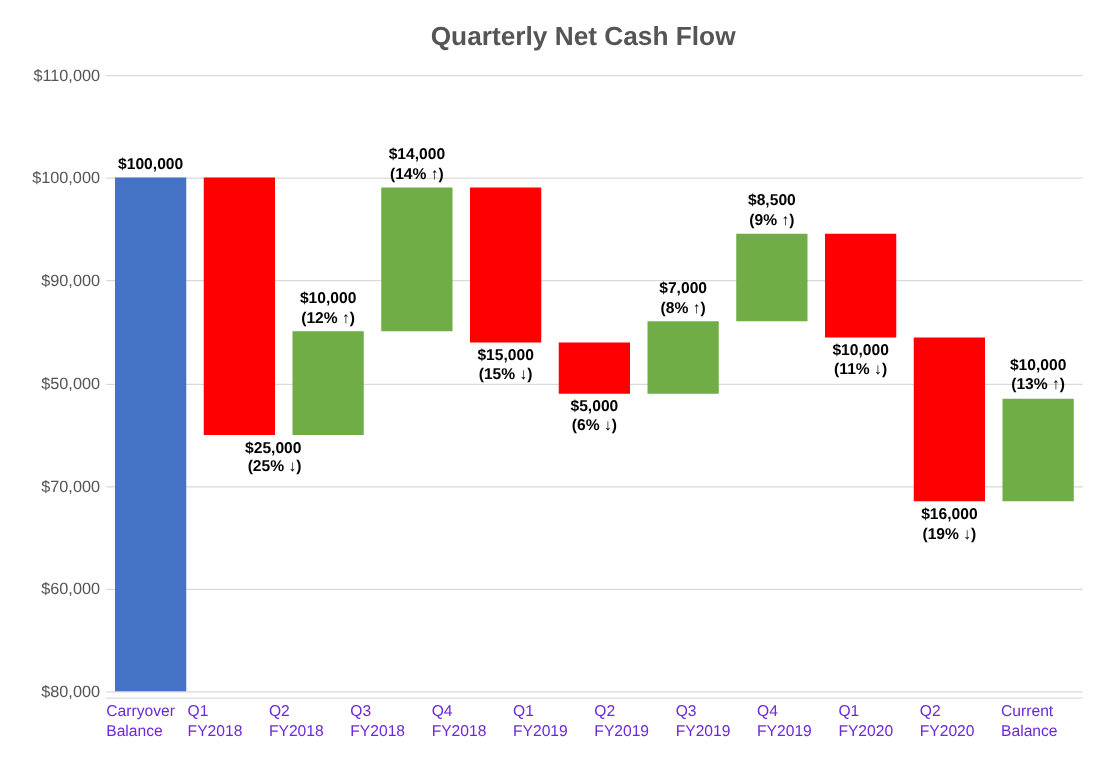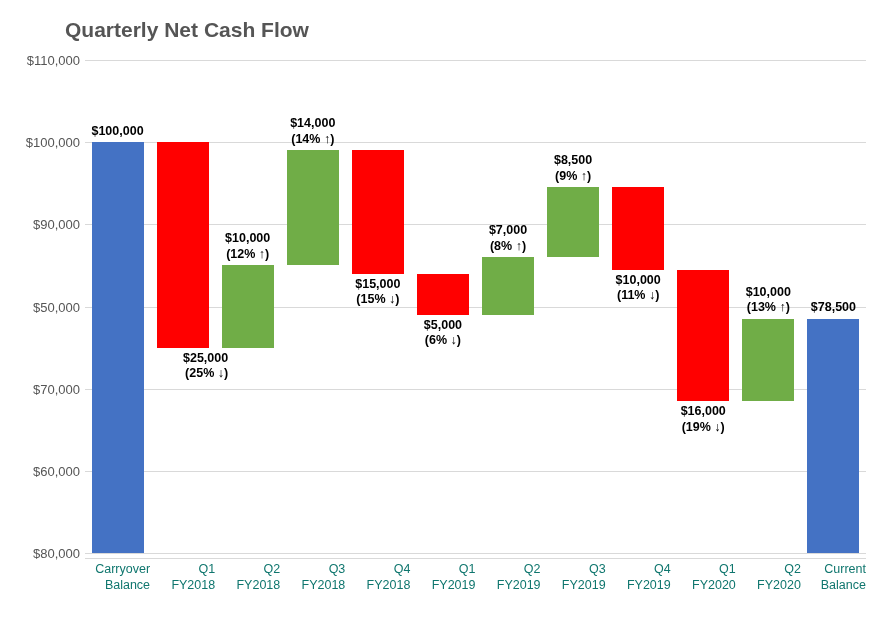--- a/index.html
+++ b/index.html
@@ -8,20 +8,21 @@
     font-family: Arial, Helvetica, sans-serif;
     background: #fff;
   }
   .chart-container {
     width: 886px;
     height: 618px;
     position: relative;
     padding: 18px 18px 0 0;
   }
   .chart-title {
+    text-align: center;
     font-weight: bold;
     font-size: 21px;
     color: #555;
     margin-bottom: 10px;
     margin-left: 65px;
   }
   .plot-area {
     position: absolute;
     left: 85px;
     right: 20px;
@@ -74,23 +75,23 @@
   .x-axis {
     position: absolute;
     left: 85px;
     right: 20px;
     bottom: 0;
     height: 60px;
     display: flex;
   }
   .x-tick {
     flex: 1;
-    text-align: right;
+    text-align: left;
     font-size: 12.5px;
-    color: #0f766e;
+    color: #6d28d9;
     padding-top: 4px;
     line-height: 1.25;
   }
   .x-axis-line {
     position: absolute;
     left: 0; right: 0; top: 0; height: 1px;
     background: #d9d9d9;
   }
   .data-label {
     position: absolute;
@@ -166,24 +167,20 @@
           <div class="data-label" style="top: calc(42.5% + 3px);">$10,000<br>(11% ↓)</div>
         </div>
         <div class="bar-slot">
           <div class="bar red" style="top: 42.5%; height: 26.6667%;"></div>
           <div class="data-label" style="top: calc(69.1667% + 3px);">$16,000<br>(19% ↓)</div>
         </div>
         <div class="bar-slot">
           <div class="bar green" style="top: 52.5%; height: 16.6667%;"></div>
           <div class="data-label" style="bottom: calc(47.5% + 3px);">$10,000<br>(13% ↑)</div>
         </div>
-        <div class="bar-slot">
-          <div class="bar blue" style="top: 52.5%; height: 47.5%;"></div>
-          <div class="data-label" style="bottom: calc(47.5% + 3px);">$78,500</div>
-        </div>
       </div>
   </div>
 
   <div class="x-axis" id="x-axis">
     <div class="x-axis-line"></div>
   <div class="x-tick">Carryover<br>Balance</div>
       <div class="x-tick">Q1<br>FY2018</div>
       <div class="x-tick">Q2<br>FY2018</div>
       <div class="x-tick">Q3<br>FY2018</div>
       <div class="x-tick">Q4<br>FY2018</div>

